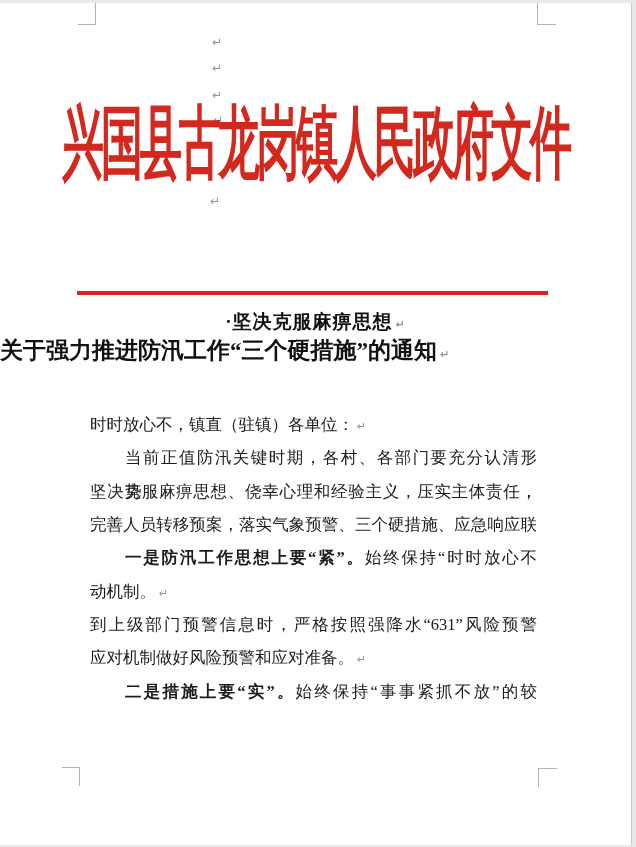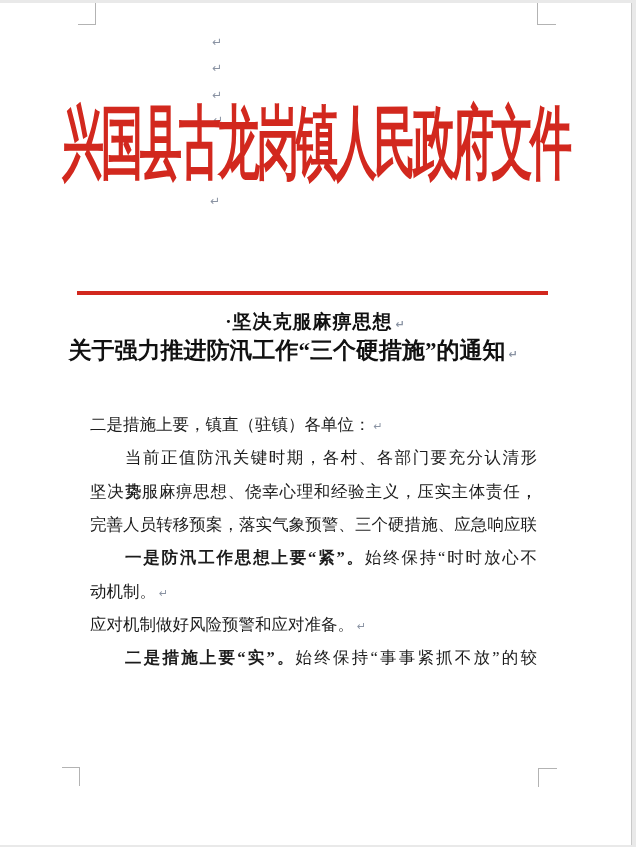--- a/index.html
+++ b/index.html
@@ -43,21 +43,21 @@
     background:#d2281e;
   }
   
   .h1{
     position:absolute;left:0;top:308px;width:631px;
     text-align:center;font-size:19px;font-weight:bold;color:#111;
     line-height:1.2;letter-spacing:1px;
   }
   .h2{
     position:absolute;left:0;top:333px;width:586px;
-    text-align:center;font-size:23px;font-weight:bold;color:#111;
+    font-size:23px;font-weight:bold;color:#111;
     line-height:1.3;letter-spacing:0px;
   }
   
   .bodytext{
     position:absolute;left:90px;top:405px;width:447px;
     font-size:16.5px;color:#1c1c1c;
   }
   .bl{
     height:33.35px;line-height:33.35px;white-space:nowrap;
   }
@@ -91,24 +91,25 @@
 
     <div class="banner">兴国县古龙岗镇人民政府文件</div>
 
 
     <div class="redrule"></div>
 
     <div class="h1"><span>·坚决克服麻痹思想</span><span class="pmark inline">↵</span></div>
     <div class="h2"><span>关于强力推进防汛工作“三个硬措施”的通知</span><span class="pmark inline">↵</span></div>
 
     <div class="bodytext">
-      <div class="bl"><span>二是措施上要，镇直（驻镇）各单位：</span><span class="pmark inline">↵</span></div>
+      <div class="bl"><span>时时放心不，镇直（驻镇）各单位：</span><span class="pmark inline">↵</span></div>
       <div class="bl jz ind"><span>当前正值防汛关键时期，各村、各部门要充分认清形势，</span></div>
       <div class="bl jz"><span>坚决克服麻痹思想、侥幸心理和经验主义，压实主体责任，</span></div>
       <div class="bl jz"><span>完善人员转移预案，落实气象预警、三个硬措施、应急响应联</span></div>
       <div class="bl jz ind"><span class="b">一是防汛工作思想上要“紧”。</span><span>始终保持“时时放心不</span></div>
       <div class="bl"><span>动机制。</span><span class="pmark inline">↵</span></div>
+      <div class="bl jz"><span>到上级部门预警信息时，严格按照强降水“631”风险预警</span></div>
       <div class="bl"><span>应对机制做好风险预警和应对准备。</span><span class="pmark inline">↵</span></div>
       <div class="bl jz ind"><span class="b">二是措施上要“实”。</span><span>始终保持“事事紧抓不放”的较</span></div>
     </div>
 
   </div>
 </div>
 
 </body></html>

